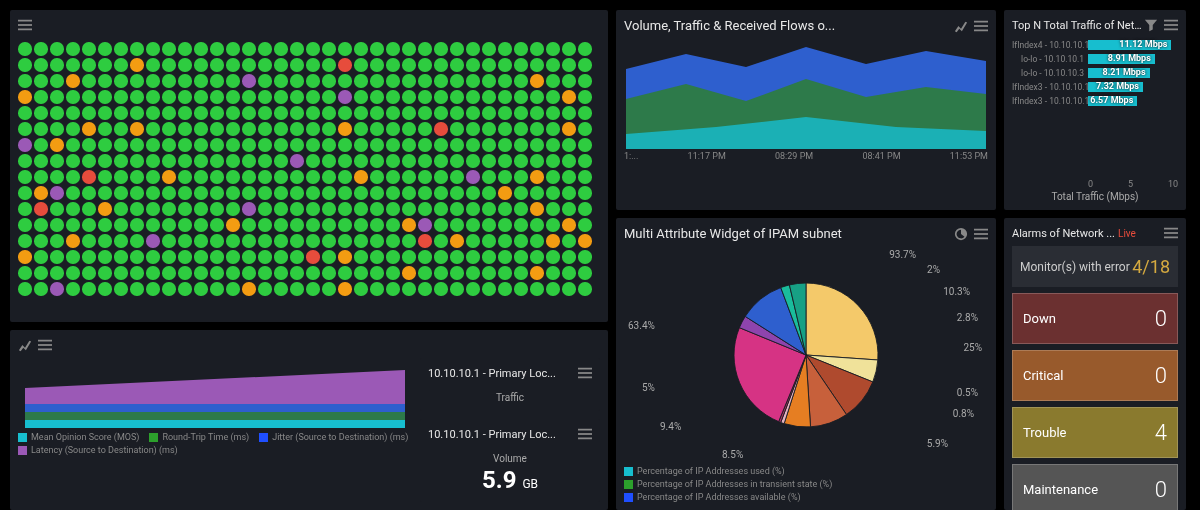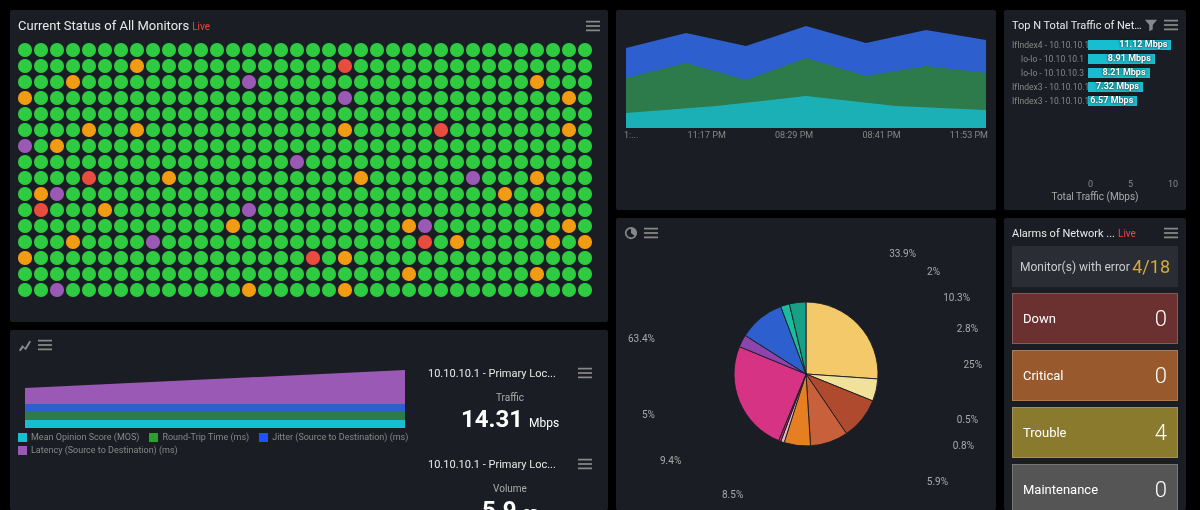--- a/index.html
+++ b/index.html
@@ -39,21 +39,20 @@
 .plbl{position:absolute;color:#aaa;font-size:10px}
 .area-ax{display:flex;justify-content:space-between;color:#888;font-size:9px;margin-top:2px}
 </style>
 </head>
 <body>
 
 <div class="grid">
 
 <div class="panel" style="grid-column:1;grid-row:1/3">
  <div class="hdr">
-  <div class="ttl"><span>Current Status of All Monitors</span><span class="live">Live</span></div>
   <div class="icons">
           <svg class="ic" viewBox="0 0 16 16" fill="currentColor">
             <rect y="2" width="16" height="2"></rect>
             <rect y="7" width="16" height="2"></rect>
             <rect y="12" width="16" height="2"></rect>
           </svg>
         </div>
  </div>
  <div class="dots" id="dots">
         <div class="dot" style="background: rgb(46, 204, 64);"></div>
@@ -629,20 +628,33 @@
         <div class="dot" style="background: rgb(46, 204, 64);"></div>
         <div class="dot" style="background: rgb(46, 204, 64);"></div>
         <div class="dot" style="background: rgb(46, 204, 64);"></div>
         <div class="dot" style="background: rgb(46, 204, 64);"></div>
         <div class="dot" style="background: rgb(46, 204, 64);"></div>
         <div class="dot" style="background: rgb(46, 204, 64);"></div>
       </div>
 </div>
 
 <div class="panel" style="grid-column:2;grid-row:1">
+ <div class="hdr">
+  <div class="ttl">Volume, Traffic &amp; Received Flows o...</div>
+  <div class="icons">
+   <svg class="ic" viewBox="0 0 16 16" fill="currentColor">
+            <path d="M1 14l4-6 3 3 5-8 2 1-6 10-3-3-3 4z"></path>
+          </svg>
+   <svg class="ic" viewBox="0 0 16 16" fill="currentColor">
+            <rect y="2" width="16" height="2"></rect>
+            <rect y="7" width="16" height="2"></rect>
+            <rect y="12" width="16" height="2"></rect>
+          </svg>
+  </div>
+ </div>
  <svg viewBox="0 0 360 110" style="width:100%;height:110px">
   <path d="M0 30 L60 15 L120 28 L180 8 L240 25 L300 12 L360 22 L360 110 L0 110 Z" fill="#2e5fce"></path>
   <path d="M0 60 L60 45 L120 62 L180 40 L240 58 L300 48 L360 55 L360 110 L0 110 Z" fill="#2d7a4a"></path>
   <path d="M0 95 L90 88 L180 78 L270 88 L360 92 L360 110 L0 110 Z" fill="#17becf" opacity=".8"></path>
  </svg>
  <div class="area-ax">
         <span>1:...</span>
         <span>11:17 PM</span>
         <span>08:29 PM</span>
         <span>08:41 PM</span>
@@ -760,21 +772,20 @@
               <div class="ttl" style="font-size:11px">10.10.10.1 - Primary Loc...</div>
               <div class="icons">
                 <svg class="ic" viewBox="0 0 16 16" fill="currentColor">
                   <rect y="2" width="16" height="2"></rect>
                   <rect y="7" width="16" height="2"></rect>
                   <rect y="12" width="16" height="2"></rect>
                 </svg>
               </div>
             </div>
     <div class="subttl">Traffic</div>
-    <div class="big"><span>14.31</span> <small>Mbps</small></div>
    </div>
    <div class="mini">
     <div class="hdr">
               <div class="ttl" style="font-size:11px">10.10.10.1 - Primary Loc...</div>
               <div class="icons">
                 <svg class="ic" viewBox="0 0 16 16" fill="currentColor">
                   <rect y="2" width="16" height="2"></rect>
                   <rect y="7" width="16" height="2"></rect>
                   <rect y="12" width="16" height="2"></rect>
                 </svg>
@@ -782,20 +793,21 @@
             </div>
     <div class="subttl">Volume</div>
     <div class="big"><span>5.9</span> <small>GB</small></div>
    </div>
   </div>
  </div>
 </div>
 
 <div class="panel" style="grid-column:2;grid-row:2/4">
  <div class="hdr">
+  <div class="ttl">Multi Attribute Widget of IPAM subnet</div>
   <div class="icons">
    <svg class="ic" viewBox="0 0 16 16" fill="currentColor">
             <path d="M8 1a7 7 0 100 14A7 7 0 008 1zm0 2v5l4 3a5 5 0 11-4-8z"></path>
           </svg>
    <svg class="ic" viewBox="0 0 16 16" fill="currentColor">
             <rect y="2" width="16" height="2"></rect>
             <rect y="7" width="16" height="2"></rect>
             <rect y="12" width="16" height="2"></rect>
           </svg>
   </div>
@@ -819,22 +831,36 @@
   <span class="plbl" style="left:18px;bottom:32%">5%</span>
   <span class="plbl" style="left:36px;bottom:14%">9.4%</span>
   <span class="plbl" style="left:98px;bottom:2px">8.5%</span>
   <span class="plbl" style="right:40px;bottom:6%">5.9%</span>
   <span class="plbl" style="right:14px;bottom:20%">0.8%</span>
   <span class="plbl" style="right:10px;bottom:30%">0.5%</span>
   <span class="plbl" style="right:6px;top:44%">25%</span>
   <span class="plbl" style="right:10px;top:30%">2.8%</span>
   <span class="plbl" style="right:18px;top:18%">10.3%</span>
   <span class="plbl" style="right:48px;top:8%">2%</span>
-  <span class="plbl" style="right:72px;top:2px">33.9%</span>
+  <span class="plbl" style="right:72px;top:2px">93.7%</span>
  </div>
+ <div class="lgd" id="ipam-lgd" style="flex-direction:column">
+        <div class="li">
+          <span class="sw" style="background:#17becf"></span>
+          <span>Percentage of IP Addresses used (%)</span>
+        </div>
+        <div class="li">
+          <span class="sw" style="background:#2ca02c"></span>
+          <span>Percentage of IP Addresses in transient state (%)</span>
+        </div>
+        <div class="li">
+          <span class="sw" style="background:#1f4fff"></span>
+          <span>Percentage of IP Addresses available (%)</span>
+        </div>
+      </div>
 </div>
 
 <div class="panel" style="grid-column:3;grid-row:2/4">
  <div class="hdr">
   <div class="ttl" style="font-size:11px"><span>Alarms of Network ...</span><span class="live">Live</span></div>
   <div class="icons">
           <svg class="ic" viewBox="0 0 16 16" fill="currentColor">
             <rect y="2" width="16" height="2"></rect>
             <rect y="7" width="16" height="2"></rect>
             <rect y="12" width="16" height="2"></rect>

